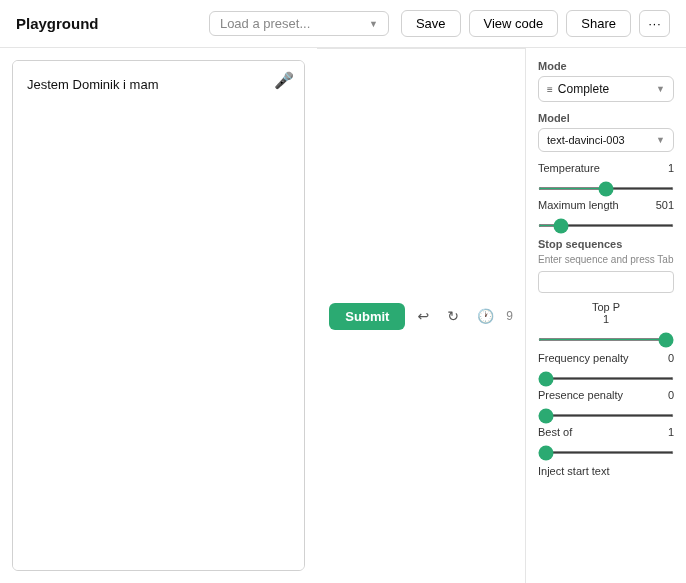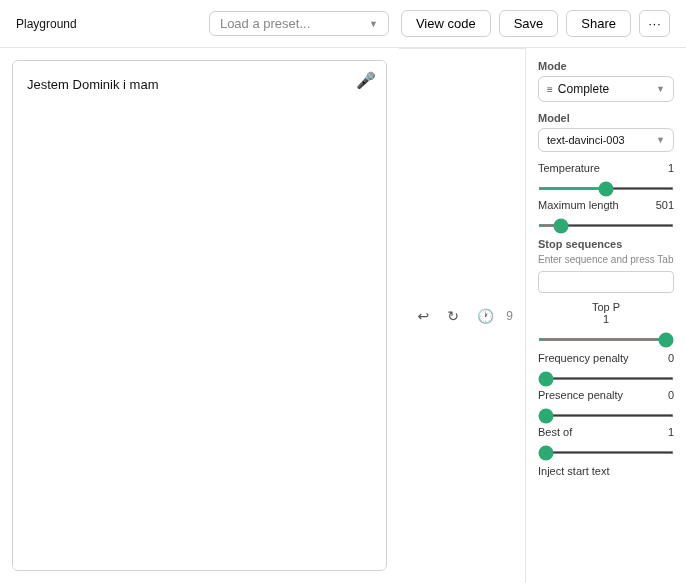--- a/index.html
+++ b/index.html
@@ -16,22 +16,22 @@
     
     .header {
       display: flex;
       align-items: center;
       padding: 0 16px;
       height: 48px;
       border-bottom: 1px solid #e5e5e5;
       gap: 12px;
     }
     .header-title {
-      font-weight: 400;
-      font-size: 12px;
+      font-weight: 700;
+      font-size: 15px;
       flex: 0 0 auto;
     }
     .preset-select {
       flex: 0 0 auto;
       margin-left: auto;
       display: flex;
       align-items: center;
       border: 1px solid #d1d1d1;
       border-radius: 6px;
       padding: 4px 10px;
@@ -254,36 +254,37 @@
 
 <div class="header">
   <span class="header-title">Playground</span>
 
   <div class="preset-select">
     <span>Load a preset...</span>
     <span class="chevron">▼</span>
   </div>
 
   <div class="header-buttons">
+    <button class="btn btn-save">Save</button>
     <button class="btn">View code</button>
-    <button class="btn btn-save">Save</button>
     <button class="btn">Share</button>
     <button class="btn btn-more">···</button>
   </div>
 </div>
 
 <div class="main">
 
   <div class="editor-area">
     <div class="editor-wrapper">
       <textarea class="editor-textarea" style="">Jestem Dominik i mam</textarea>
       <span class="mic-icon">🎤</span>
     </div>
 
     <div class="editor-footer">
+      <button class="btn-submit">Submit</button>
       <button class="footer-icon-btn">
         <span>↩</span>
       </button>
       <button class="footer-icon-btn">
         <span>↻</span>
       </button>
       <button class="footer-icon-btn">
         <span>🕐</span>
       </button>
       <span class="footer-counter">9</span>

